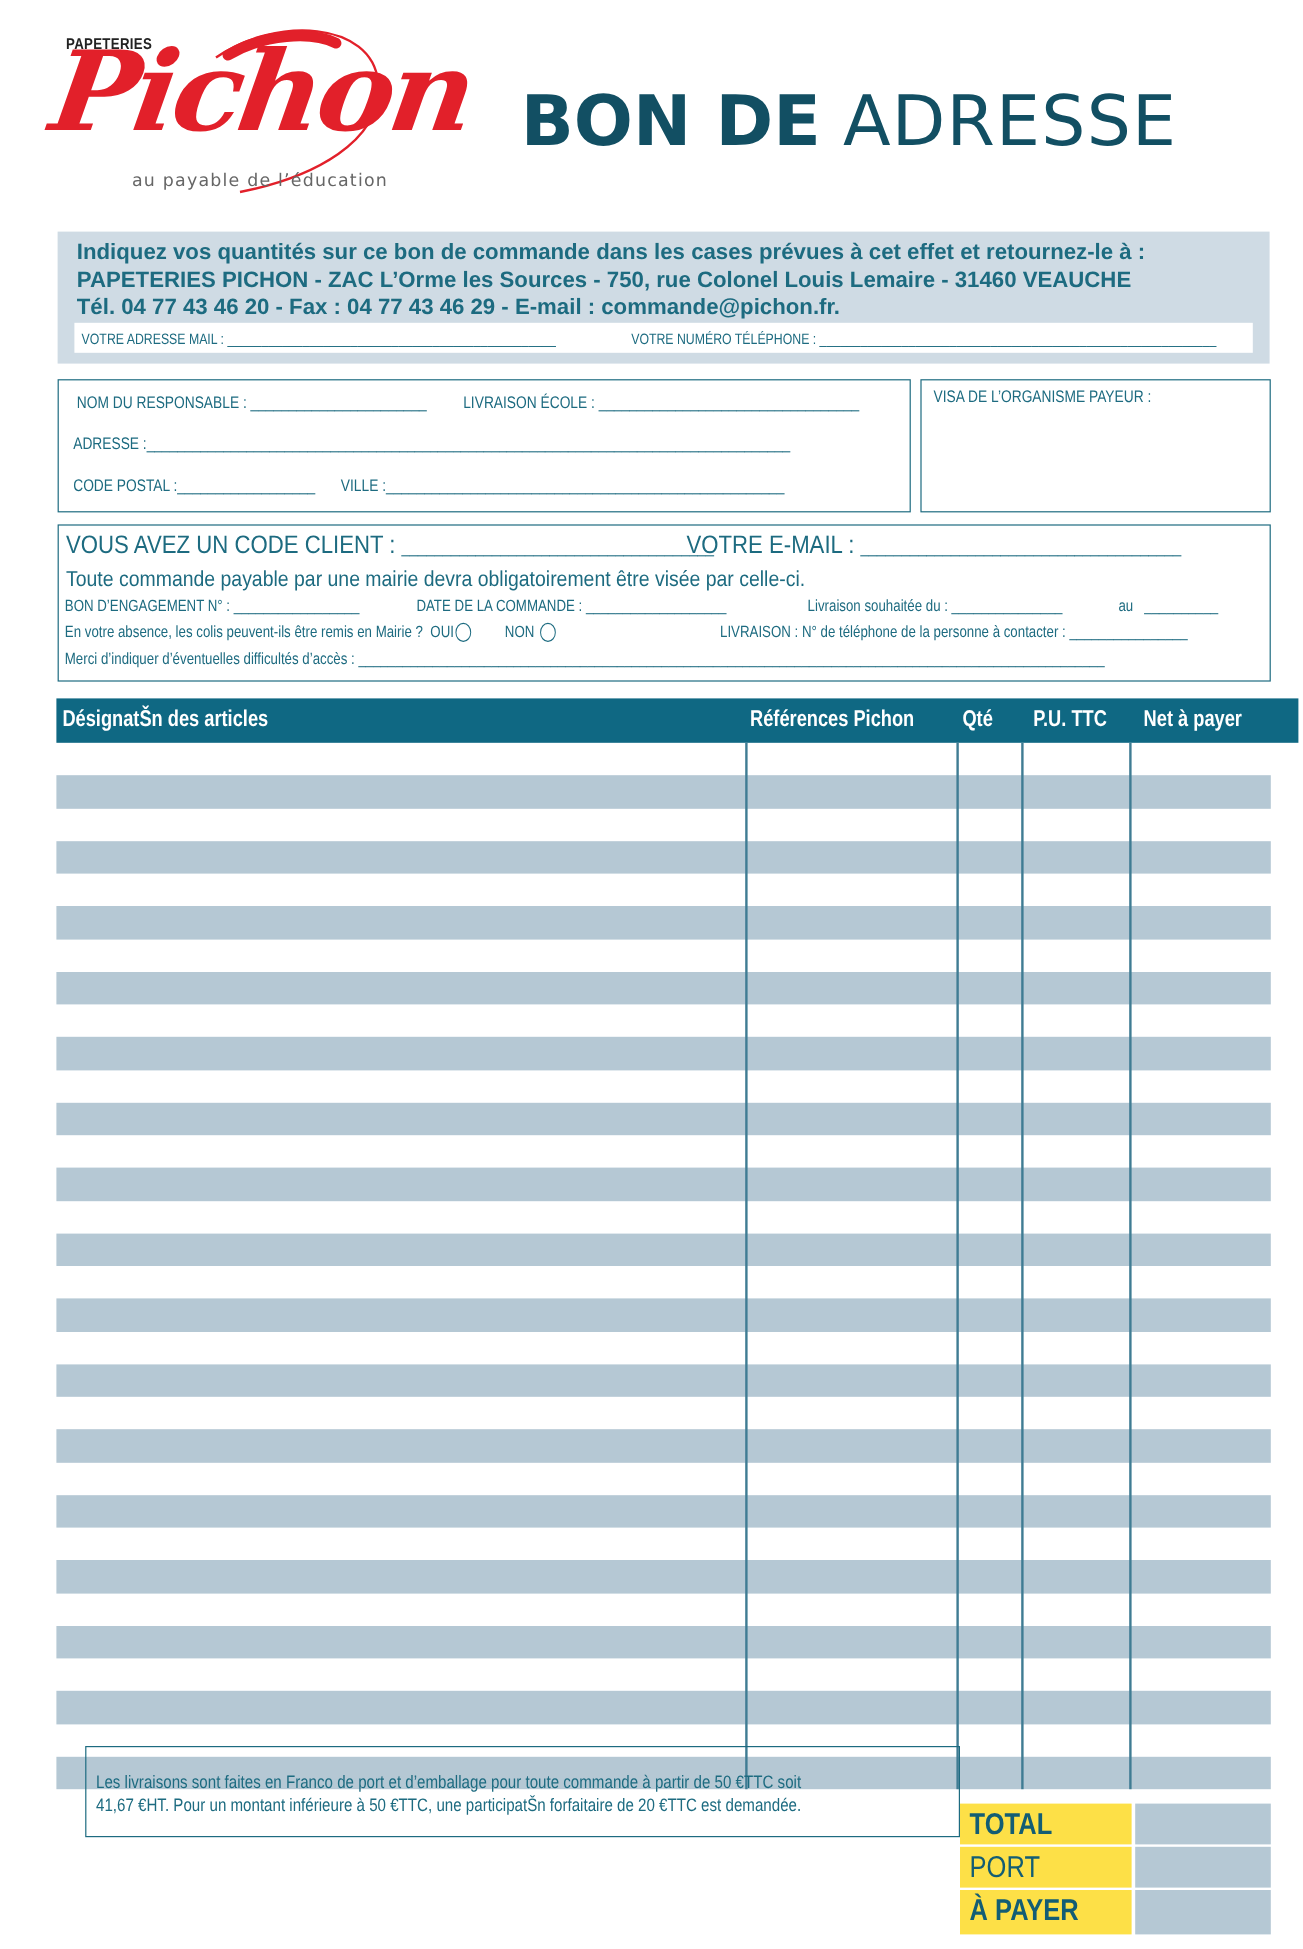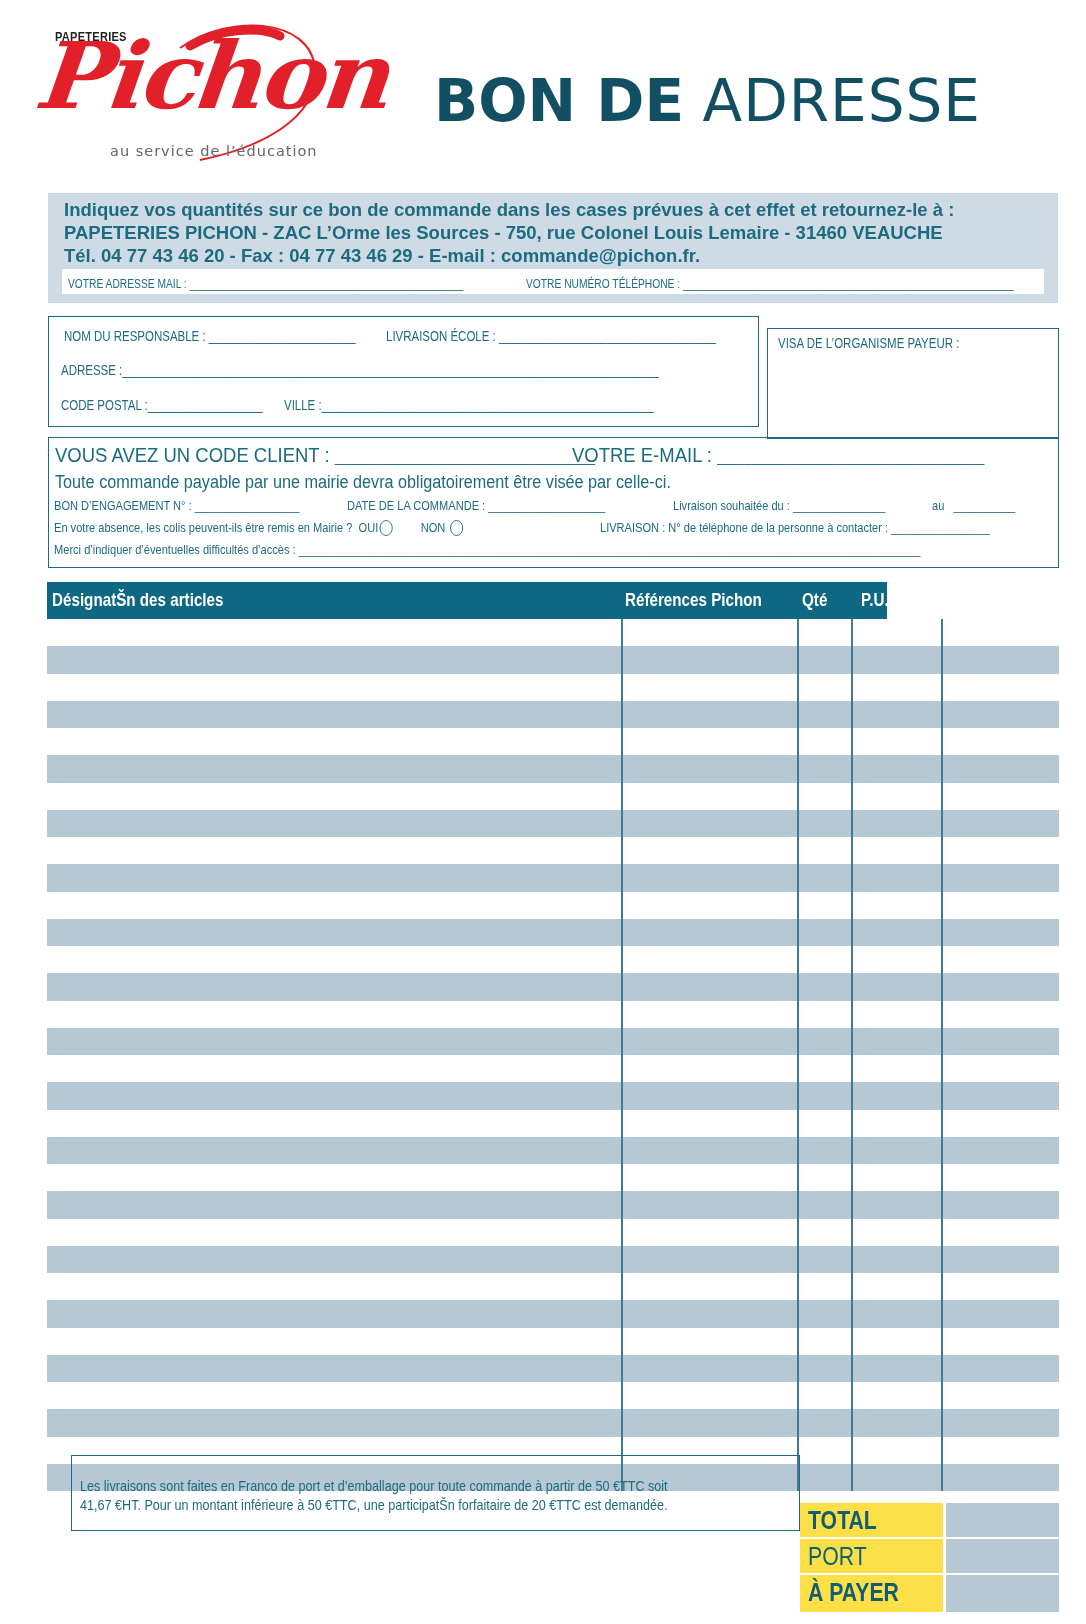--- a/index.html
+++ b/index.html
@@ -24,25 +24,25 @@
   .info { left: 48px; top: 193px; width: 1010px; height: 110px; background: #cfdbe4; }
   .info-line { position: absolute; left: 16px; font-size: 18.5px; color: #1d6b80; white-space: nowrap; font-weight: bold; }
   .info-strip { position: absolute; left: 14px; top: 76px; width: 982px; height: 25px; background: #fff; }
   .small-caps { font-family: "Liberation Sans", sans-serif; font-size: 12.5px; color: #1d6b80; white-space: nowrap;
                 transform: scaleX(0.82); transform-origin: left; display: inline-block; }
   .dash { color: #1d6b80; letter-spacing: 0px; }
 
   
   .box { border: 1.5px solid #1d6b80; box-sizing: border-box; }
   .resp { left: 48px; top: 316px; width: 711px; height: 111px; }
-  .visa { left: 767px; top: 328px; width: 292px; height: 111px; }
+  .visa { left: 767px; top: 316px; width: 292px; height: 111px; }
   .client { left: 48px; top: 437px; width: 1011px; height: 131px; }
 
   
-  .thead { left: 47px; top: 582px; width: 840px; height: 37px; background: #0f6883; }
+  .thead { left: 47px; top: 582px; width: 1035px; height: 37px; background: #0f6883; }
   .th { position: absolute; top: 7px; color: #ffffff; font-weight: bold; font-size: 19px; white-space: nowrap;
         transform: scaleX(0.8); transform-origin: left; }
   .rows { left: 47px; top: 619px; width: 1012px; height: 872px; }
   .row { position: absolute; left: 0; width: 1012px; height: 27px; }
   .row.gray { background: #b5c8d4; }
   .vline { position: absolute; top: 619px; width: 1.5px; height: 872px; background: #3f7c93; }
 
   
   .notice { left: 48px; top: 1455px; width: 729px; height: 76px; margin-left: 23px; }
   .notice-text { position: absolute; left: 8px; top: 20px; font-size: 15px; line-height: 19px; color: #1d6b80;
@@ -56,21 +56,21 @@
 </style>
 </head>
 <body>
 
 <div class="abs logo-top">PAPETERIES</div>
 <svg class="abs logo-swoosh" viewBox="0 0 150 145">
   <path d="M10,30 C60,-5 140,0 145,50 C150,100 90,130 30,142" fill="none" stroke="#e2202a" stroke-width="2"></path>
   <path d="M20,28 C50,10 90,8 110,18" fill="none" stroke="#e2202a" stroke-width="9" stroke-linecap="round"></path>
 </svg>
 <div class="abs logo-main">Pichon</div>
-<div class="abs logo-sub">au service de l’éducation</div>
+<div class="abs logo-sub">au payable de l’éducation</div>
 
 <div class="abs title">
   <b>BON DE</b>
   <span class="light">ADRESSE</span>
 </div>
 
 <div class="abs info">
   <div class="info-line" style="top:6px">Indiquez vos quantités sur ce bon de commande dans les cases prévues à cet effet et retournez-le à :</div>
   <div class="info-line" style="top:29px">PAPETERIES PICHON - ZAC L’Orme les Sources - 750, rue Colonel Louis Lemaire - 31460 VEAUCHE</div>
   <div class="info-line" style="top:52px">Tél. 04 77 43 46 20 - Fax : 04 77 43 46 29 - E-mail : commande@pichon.fr.</div>

